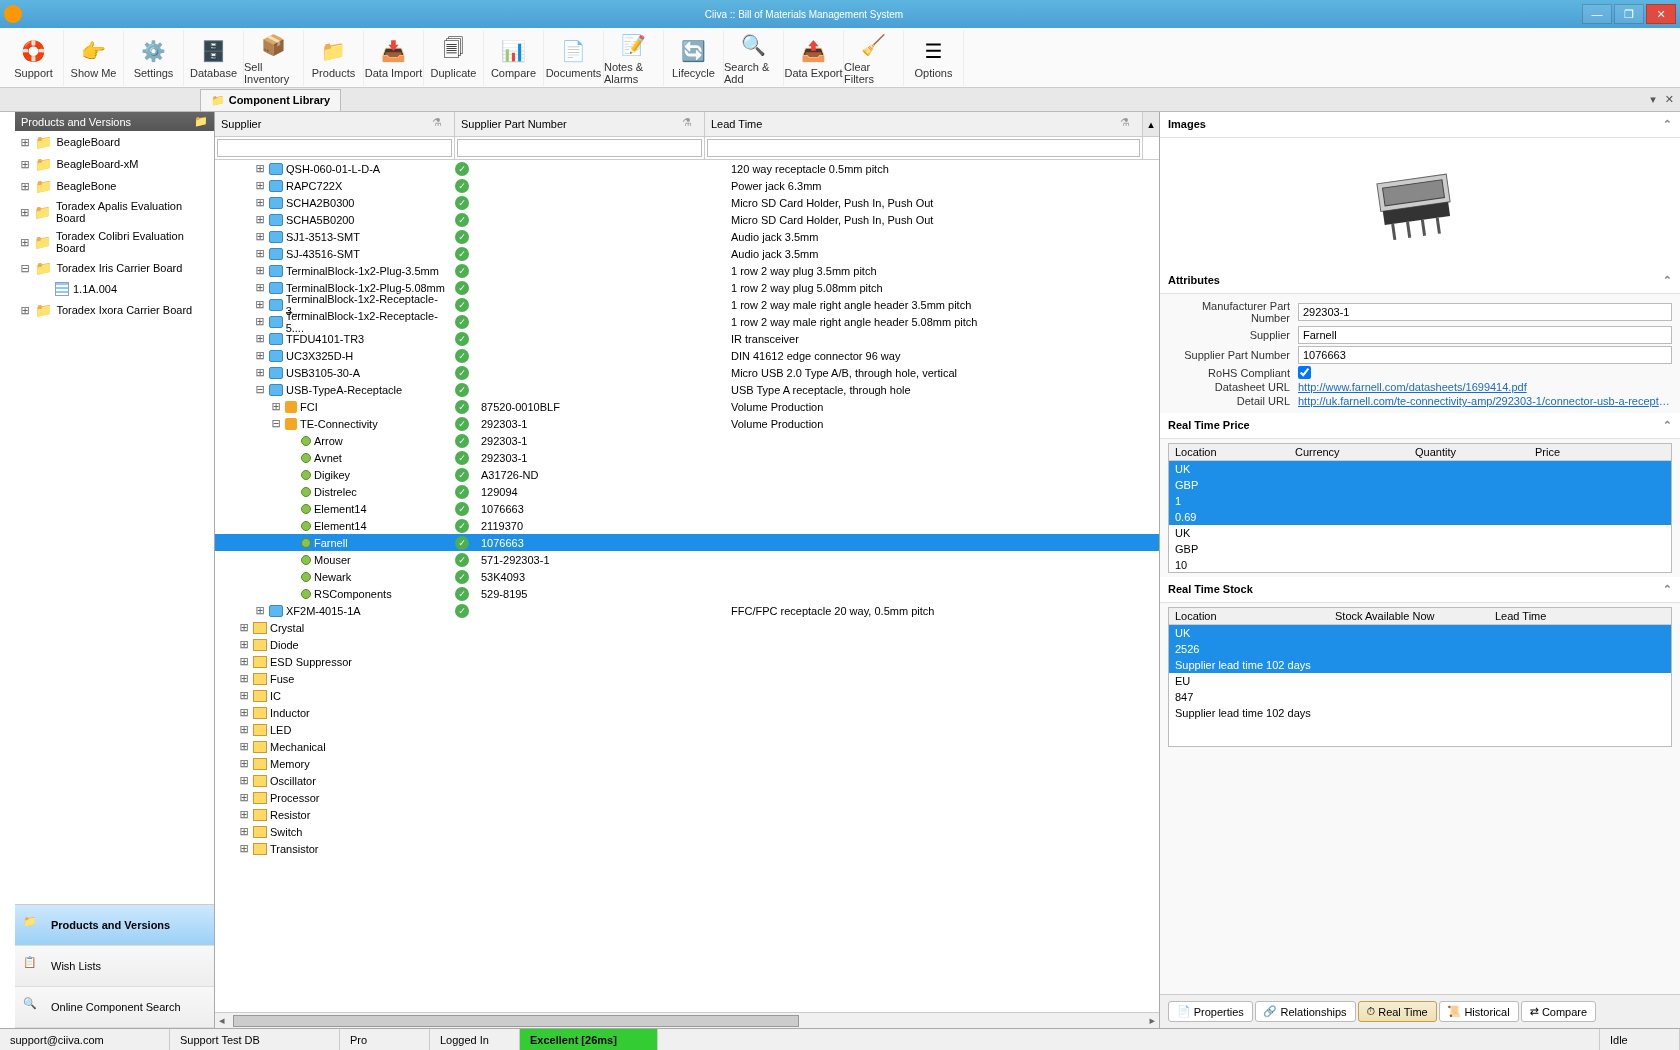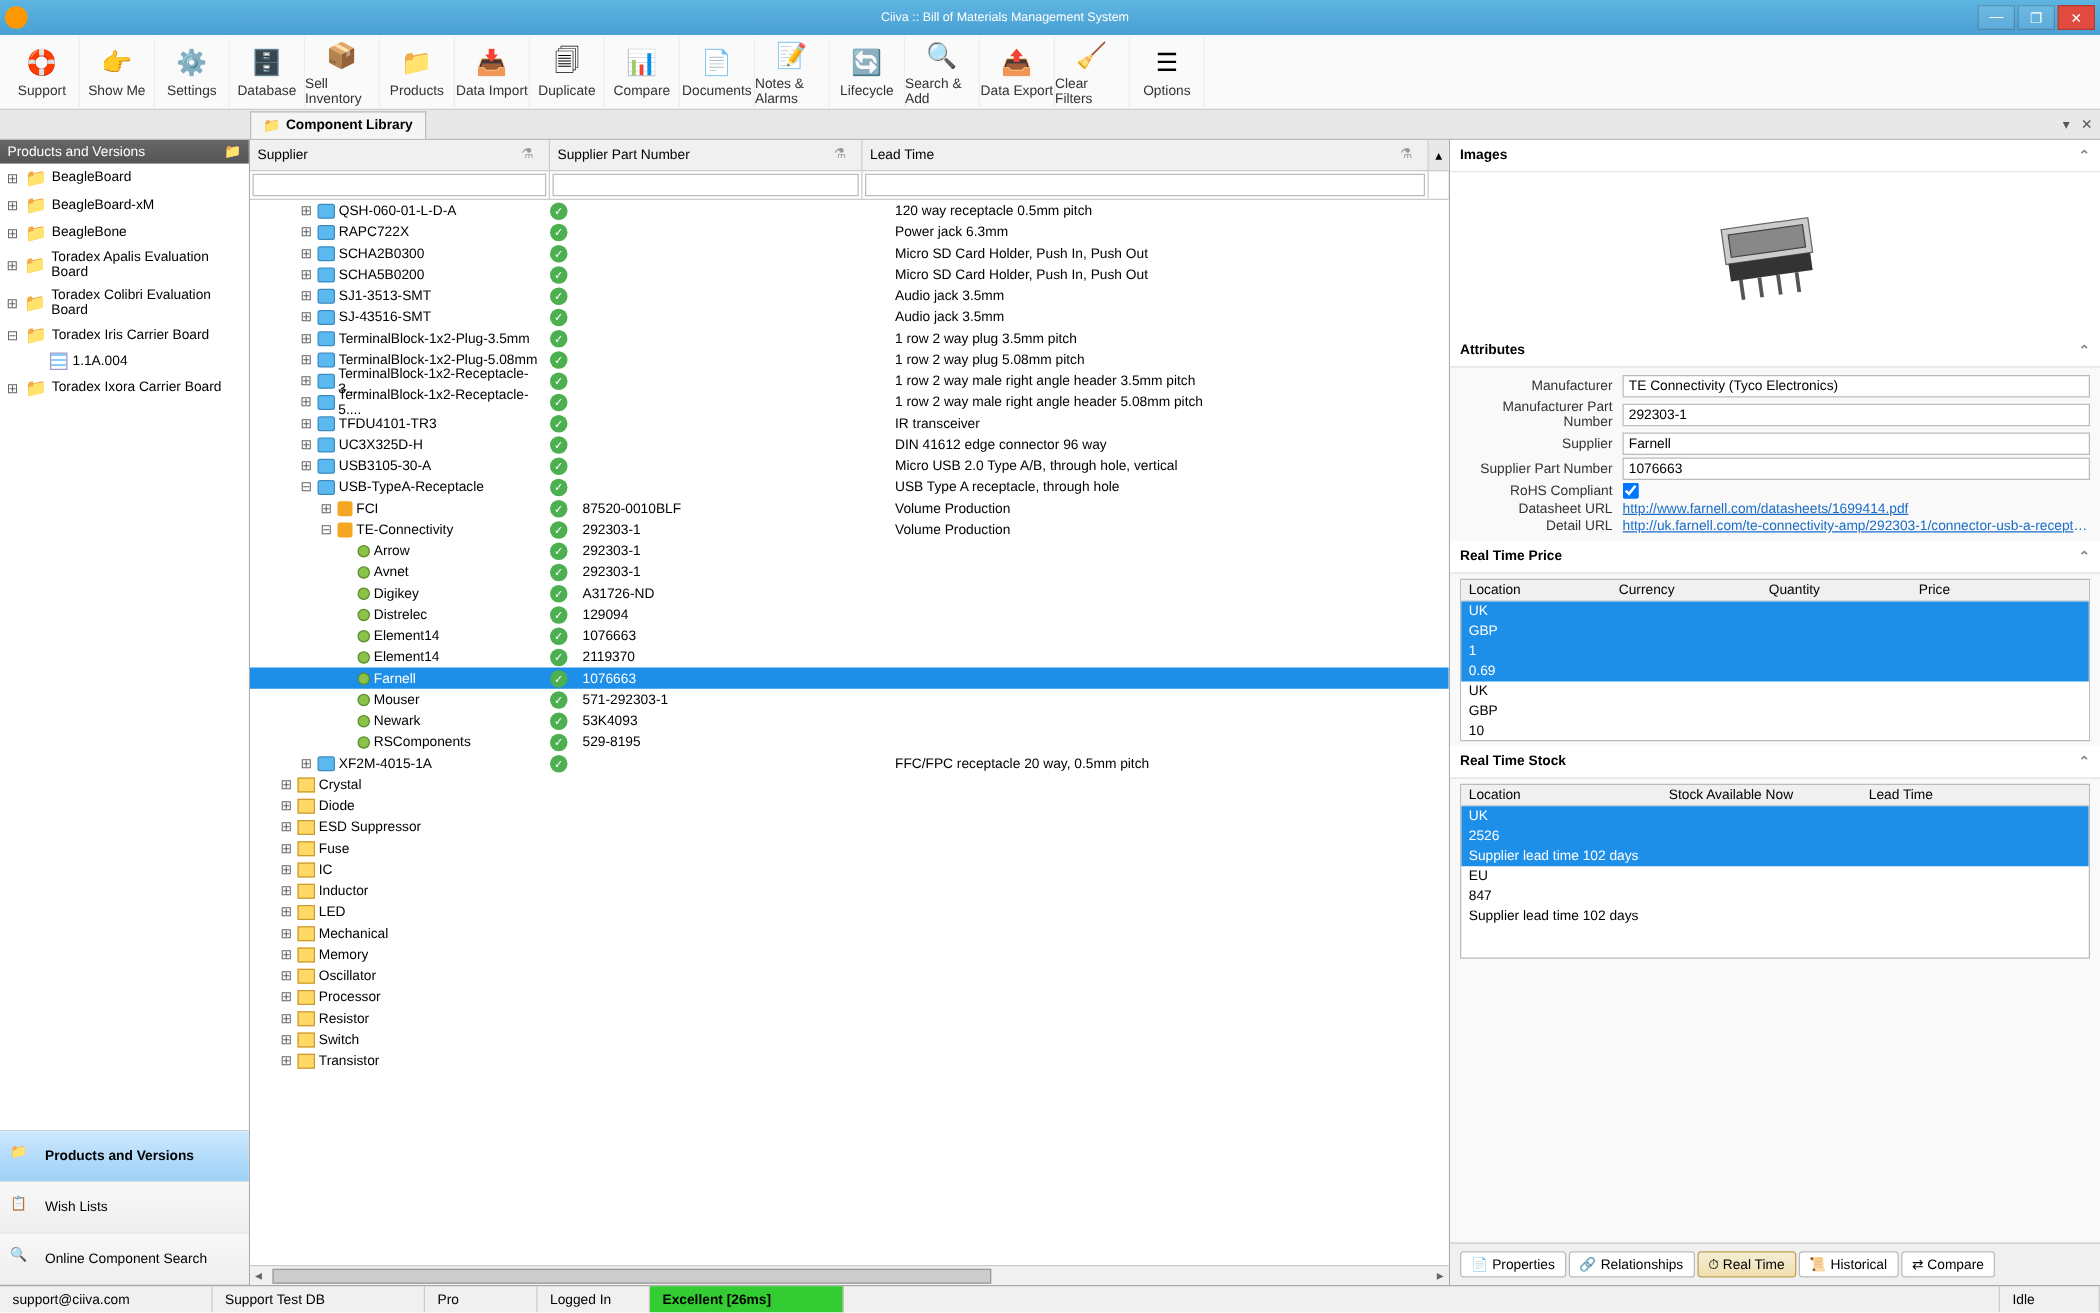--- a/index.html
+++ b/index.html
@@ -9,21 +9,21 @@
 .titlebar .wbtn { width: 30px; height: 20px; display: flex; align-items: center; justify-content: center; margin-left: 2px; background: rgba(255,255,255,0.1); border: 1px solid rgba(0,0,0,0.2); }
 .titlebar .close { background: #e04a3f; }
 .logo { width: 18px; height: 18px; background: #ff9800; border-radius: 50%; margin-right: 6px; }
 .ribbon { height: 60px; background: #fafafa; border-bottom: 1px solid #ccc; display: flex; align-items: center; padding: 0 4px; }
 .ribbon .rbtn { width: 60px; height: 56px; display: flex; flex-direction: column; align-items: center; justify-content: center; gap: 2px; border-right: 1px solid #eee; cursor: pointer; }
 .ribbon .rbtn .ricon { width: 28px; height: 28px; display: flex; align-items: center; justify-content: center; font-size: 20px; }
 .ribbon .rbtn span { font-size: 11px; color: #333; }
 .tabrow { height: 24px; background: #e8e8e8; display: flex; align-items: center; padding-left: 200px; border-bottom: 1px solid #bbb; }
 .tab { padding: 4px 10px; background: #f5f5f5; border: 1px solid #bbb; border-bottom: none; display: flex; align-items: center; gap: 4px; }
 .tab .folder { color: #e8a33d; }
-.main { flex: 1; display: flex; overflow: hidden; }
+.main { flex: 1; display: flex; overflow: hidden; padding-left: 15px; }
 .left { width: 200px; display: flex; flex-direction: column; border-right: 1px solid #aaa; }
 .panelhdr { background: linear-gradient(#666, #555); color: #fff; padding: 3px 6px; font-size: 11px; display: flex; align-items: center; }
 .tree { flex: 1; overflow: auto; background: #fff; }
 .tree-item { display: flex; align-items: center; padding: 3px 4px; gap: 4px; }
 .tree-item .exp { width: 12px; text-align: center; color: #666; cursor: pointer; }
 .tree-item .fld { color: #e8a33d; font-size: 14px; }
 .tree-item.child { padding-left: 40px; }
 .tree-item.child .grid { width: 14px; height: 14px; background: repeating-linear-gradient(#8cf,#8cf 2px,#fff 2px,#fff 4px); border: 1px solid #99c; }
 .navbtns { border-top: 1px solid #ccc; }
 .navbtn { padding: 10px 8px; border-bottom: 1px solid #ddd; display: flex; align-items: center; gap: 8px; background: linear-gradient(#f8f8f8,#eee); cursor: pointer; }
@@ -781,24 +781,20 @@
         </g>
       </svg>
     </div>
 
     <div class="shdr">
       <span>Attributes</span>
       <span class="coll">⌃</span>
     </div>
     <div class="section" id="attrs">
         <div class="attr-row">
-      <label>Manufacturer</label>
-      <input type="text" value="TE Connectivity (Tyco Electronics)" style="">
-    </div>
-        <div class="attr-row">
       <label>Manufacturer Part Number</label>
       <input type="text" value="292303-1" style="">
     </div>
         <div class="attr-row">
       <label>Supplier</label>
       <input type="text" value="Farnell" style="">
     </div>
         <div class="attr-row">
       <label>Supplier Part Number</label>
       <input type="text" value="1076663" style="">
@@ -918,16 +914,16 @@
     </div>
       </div>
   </div>
 </div>
 
 <div class="status">
   <div class="cell" style="width:170px">support@ciiva.com</div>
   <div class="cell" style="width:170px">Support Test DB</div>
   <div class="cell" style="width:90px">Pro</div>
   <div class="cell" style="width:90px">Logged In</div>
-  <div class="cell excellent" style="width:155px">Excellent [26ms]</div>
+  <div class="cell excellent" style="width:138px">Excellent [26ms]</div>
   <div class="cell" style="flex:1"></div>
   <div class="cell" style="width:80px">Idle</div>
 </div>
 
 </body></html>

